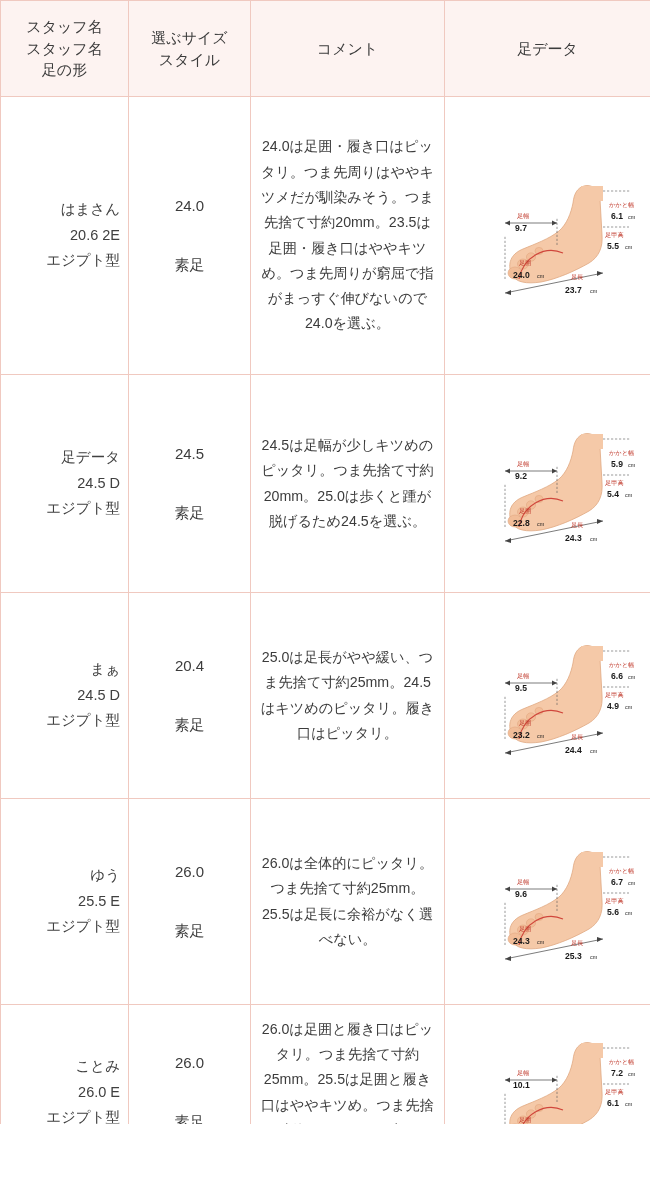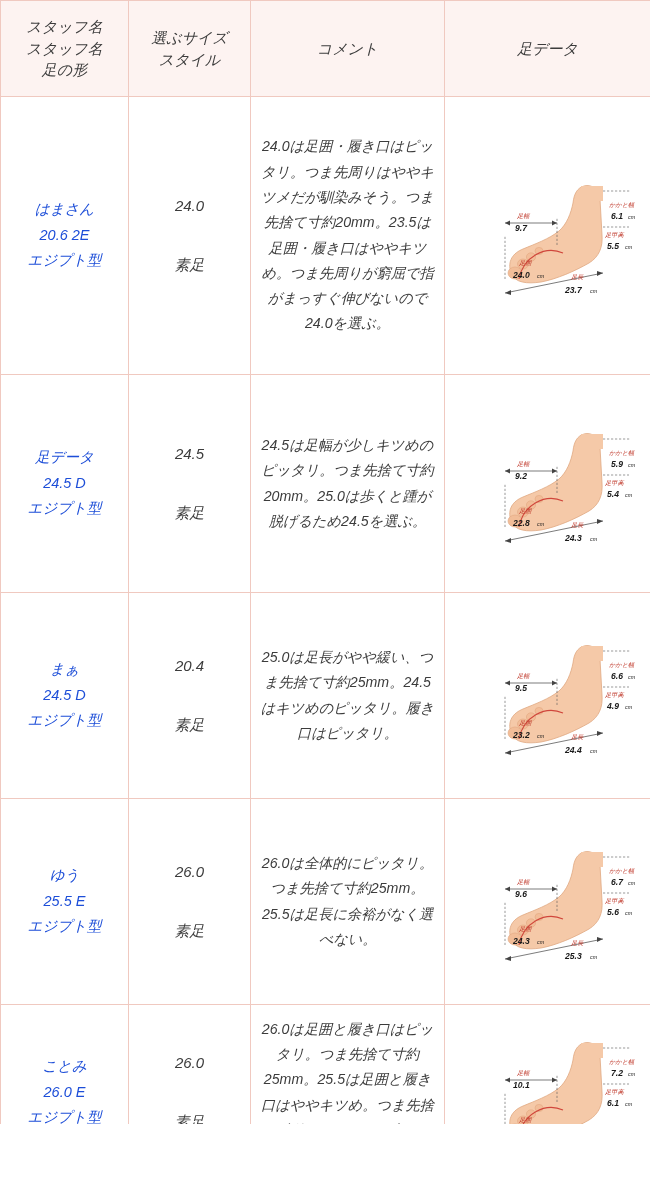--- a/index.html
+++ b/index.html
@@ -6,21 +6,20 @@
   html, body {
     margin: 0; padding: 0;
     width: 650px; height: 1180px;
     background: #ffffff;
     font-family: "Liberation Sans", sans-serif;
   }
   #sheet {
     width: 650px; height: 1124px;
     position: relative;
     overflow: hidden;
-    font-style: italic;
   }
   table.staff-table {
     width: 650px;
     border-collapse: collapse;
     table-layout: fixed;
   }
   table.staff-table th,
   table.staff-table td {
     border: 1px solid #f0c9c0;
     vertical-align: middle;
@@ -34,24 +33,24 @@
     line-height: 1.45;
     text-align: center;
     height: 96px;
   }
   col.c-name { width: 128px; }
   col.c-size { width: 122px; }
   col.c-comment { width: 194px; }
   col.c-data  { width: 206px; }
 
   td.name-cell {
-    text-align: center;
+    text-align: right;
     font-size: 14.5px;
     line-height: 1.75;
-    color: #1d4ed8;
+    color: #404040;
   }
   td.size-cell {
     text-align: center;
     font-size: 15px;
     line-height: 1.6;
     color: #3c3c3c;
   }
   td.size-cell .size-num { display: block; margin-bottom: 26px; }
   td.size-cell .size-style { display: block; margin-top: 35px; }
   td.comment-cell {

